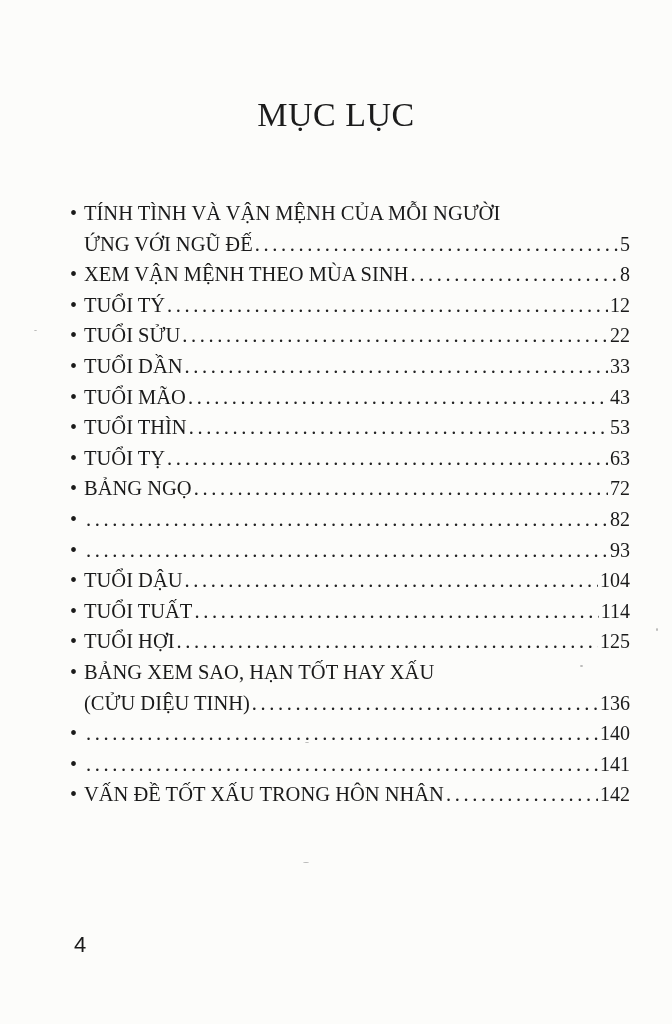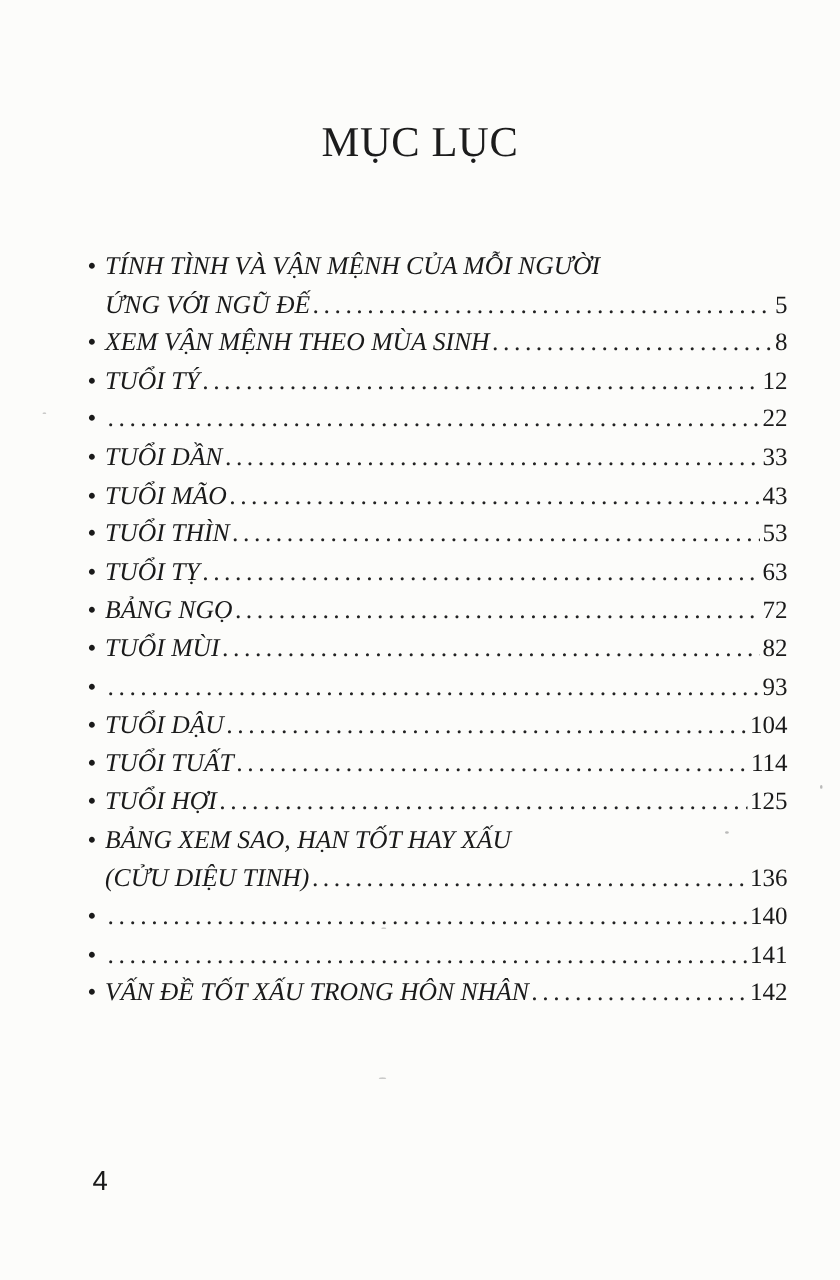--- a/index.html
+++ b/index.html
@@ -52,21 +52,20 @@
       display: inline-block;
       font-size: 20px;
       flex: 0 0 14px;
     }
     .indent {
       width: 14px;
       flex: 0 0 14px;
     }
     .label {
       flex: 0 0 auto;
-      font-style: italic;
     }
     .leader {
       flex: 1 1 auto;
       overflow: hidden;
       margin: 0 2px;
       letter-spacing: 3.4px;
       color: #222;
     }
     .leader::after {
       content: ". . . . . . . . . . . . . . . . . . . . . . . . . . . . . . . . . . . . . . . . . . . . . . . . . . . . . . . . . . . . . . . . . . . . . . . . . . . . . . .";
@@ -127,20 +126,21 @@
         <span class="bullet">•</span>
         <span class="label">TUỔI TÝ</span>
         <span class="leader"></span>
         <span class="page-num">12</span>
       </div>
     </div>
 
     <div class="entry">
       <div class="line">
         <span class="bullet">•</span>
+        <span class="label">TUỔI SỬU</span>
         <span class="leader"></span>
         <span class="page-num">22</span>
       </div>
     </div>
 
     <div class="entry">
       <div class="line">
         <span class="bullet">•</span>
         <span class="label">TUỔI DẦN</span>
         <span class="leader"></span>
@@ -180,21 +180,20 @@
         <span class="bullet">•</span>
         <span class="label">BẢNG NGỌ</span>
         <span class="leader"></span>
         <span class="page-num">72</span>
       </div>
     </div>
 
     <div class="entry">
       <div class="line">
         <span class="bullet">•</span>
-        <span class="label">TUỔI MÙI</span>
         <span class="leader"></span>
         <span class="page-num">82</span>
       </div>
     </div>
 
     <div class="entry">
       <div class="line">
         <span class="bullet">•</span>
         <span class="leader"></span>
         <span class="page-num">93</span>

